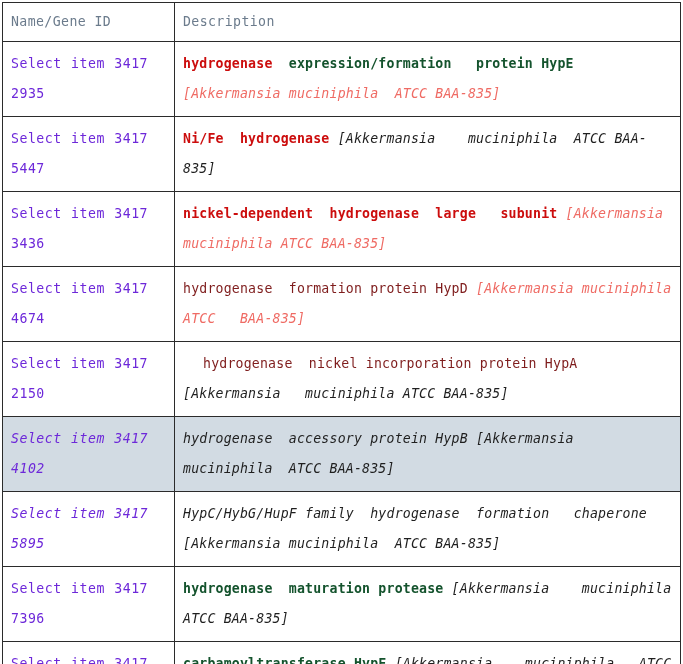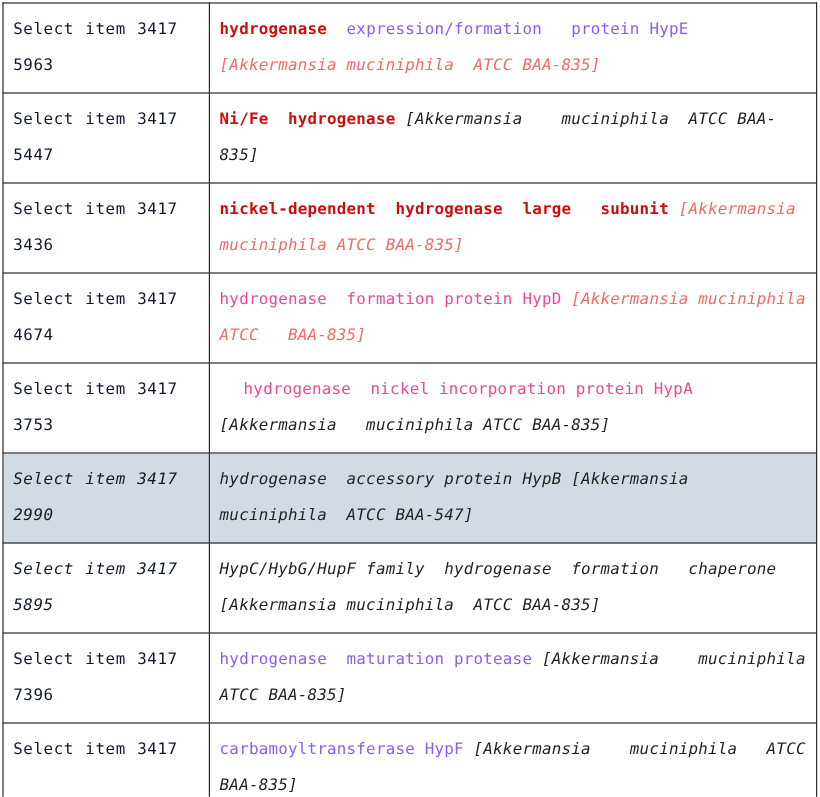--- a/index.html
+++ b/index.html
@@ -33,21 +33,21 @@
 
   .hdr td {
     color: #6b7b8c;
     height: 22px;
     line-height: 22px;
     padding-top: 8px;
     padding-bottom: 8px;
     letter-spacing: 0.4px;
   }
   .cell-name {
-    color: #0f172a;
+    color: #6d28d9;
     letter-spacing: 0.5px;
     word-spacing: 1px;
     white-space: normal;
   }
   .cell-desc {
     color: #1a1a1a;
     letter-spacing: 0.2px;
   }
   tr.row-hl td {
     background: #d2dbe3;
@@ -61,67 +61,72 @@
     font-style: italic;
   }
 
   
   .r-bold {
     color: #cc0d0d;
     font-weight: bold;
     text-align: center;
   }
   .r-red {
-    color: #ec4899;
+    color: #7f1d1d;
   }
   .r-redi {
     color: #ef6b64;
     font-style: italic;
   }
   .r-plain {
-    color: #8b5cf6;
+    color: #14532d;
+    font-weight: bold;
   }
   .r-ital {
     color: #1f1f1f;
     font-style: italic;
   }
   .sp { white-space: pre; }
 </style>
 </head>
 <body>
 
 <table class="results-table">
   <colgroup>
     <col class="c-name">
     <col class="c-desc">
   </colgroup>
   <tbody>
+    <tr class="hdr">
+      <td>Name/Gene ID</td>
+      <td>Description</td>
+    </tr>
   <tr>
-        <td class="cell-name"><span>Select item 3417</span><br><span>5963</span></td>
+        <td class="cell-name"><span>Select item 3417</span><br><span>2935</span></td>
         <td class="cell-desc"><span class="r-bold sp" style="white-space: pre-wrap;">hydrogenase</span><span class="r-plain sp" style="white-space: pre-wrap;">  expression/formation   protein HypE </span><span class="r-redi sp" style="white-space: pre-wrap;">[Akkermansia muciniphila  ATCC BAA-835]</span></td>
       </tr>
       <tr>
         <td class="cell-name"><span>Select item 3417</span><br><span>5447</span></td>
         <td class="cell-desc"><span class="r-bold sp" style="white-space: pre-wrap; margin-top: 38px;">Ni/Fe  hydrogenase</span><span class="r-plain sp" style="white-space: pre-wrap;"> </span><span class="r-ital sp" style="white-space: pre-wrap;">[Akkermansia    muciniphila  ATCC BAA-835]</span></td>
       </tr>
       <tr>
         <td class="cell-name"><span>Select item 3417</span><br><span>3436</span></td>
         <td class="cell-desc"><span class="r-bold sp" style="white-space: pre-wrap;">nickel-dependent  hydrogenase  large   subunit </span><span class="r-redi sp" style="white-space: pre-wrap;">[Akkermansia muciniphila ATCC BAA-835]</span></td>
       </tr>
       <tr>
         <td class="cell-name"><span>Select item 3417</span><br><span>4674</span></td>
         <td class="cell-desc"><span class="r-red sp" style="white-space: pre-wrap;">hydrogenase  formation protein HypD </span><span class="r-redi sp" style="white-space: pre-wrap;">[Akkermansia muciniphila  ATCC   BAA-835]</span></td>
       </tr>
       <tr>
-        <td class="cell-name"><span>Select item 3417</span><br><span>3753</span></td>
+        <td class="cell-name"><span>Select item 3417</span><br><span>2150</span></td>
         <td class="cell-desc"><span class="r-red sp" style="white-space: pre-wrap; margin-left: 20px;">hydrogenase  nickel incorporation protein HypA </span><span class="r-ital sp" style="white-space: pre-wrap;">[Akkermansia   muciniphila ATCC BAA-835]</span></td>
       </tr>
       <tr class="row-hl">
-        <td class="cell-name"><span>Select item 3417</span><br><span>2990</span></td>
-        <td class="cell-desc"><span class="r-ital sp" style="white-space: pre-wrap;">hydrogenase  accessory protein HypB [Akkermansia   muciniphila  ATCC BAA-547]</span></td>
+        <td class="cell-name"><span>Select item 3417</span><br><span>4102</span></td>
+        <td class="cell-desc"><span class="r-ital sp" style="white-space: pre-wrap;">hydrogenase  accessory protein HypB [Akkermansia   muciniphila  ATCC BAA-835]</span></td>
       </tr>
       <tr class="row-ital">
         <td class="cell-name"><span>Select item 3417</span><br><span>5895</span></td>
         <td class="cell-desc"><span class="r-ital sp" style="white-space: pre-wrap; margin-top: 39px;">HypC/HybG/HupF family  hydrogenase  formation   chaperone [Akkermansia muciniphila  ATCC BAA-835]</span></td>
       </tr>
       <tr>
         <td class="cell-name"><span>Select item 3417</span><br><span>7396</span></td>
         <td class="cell-desc"><span class="r-plain sp" style="white-space: pre-wrap; text-align: right;">hydrogenase  maturation protease </span><span class="r-ital sp" style="white-space: pre-wrap;">[Akkermansia    muciniphila  ATCC BAA-835]</span></td>
       </tr>
       <tr>

